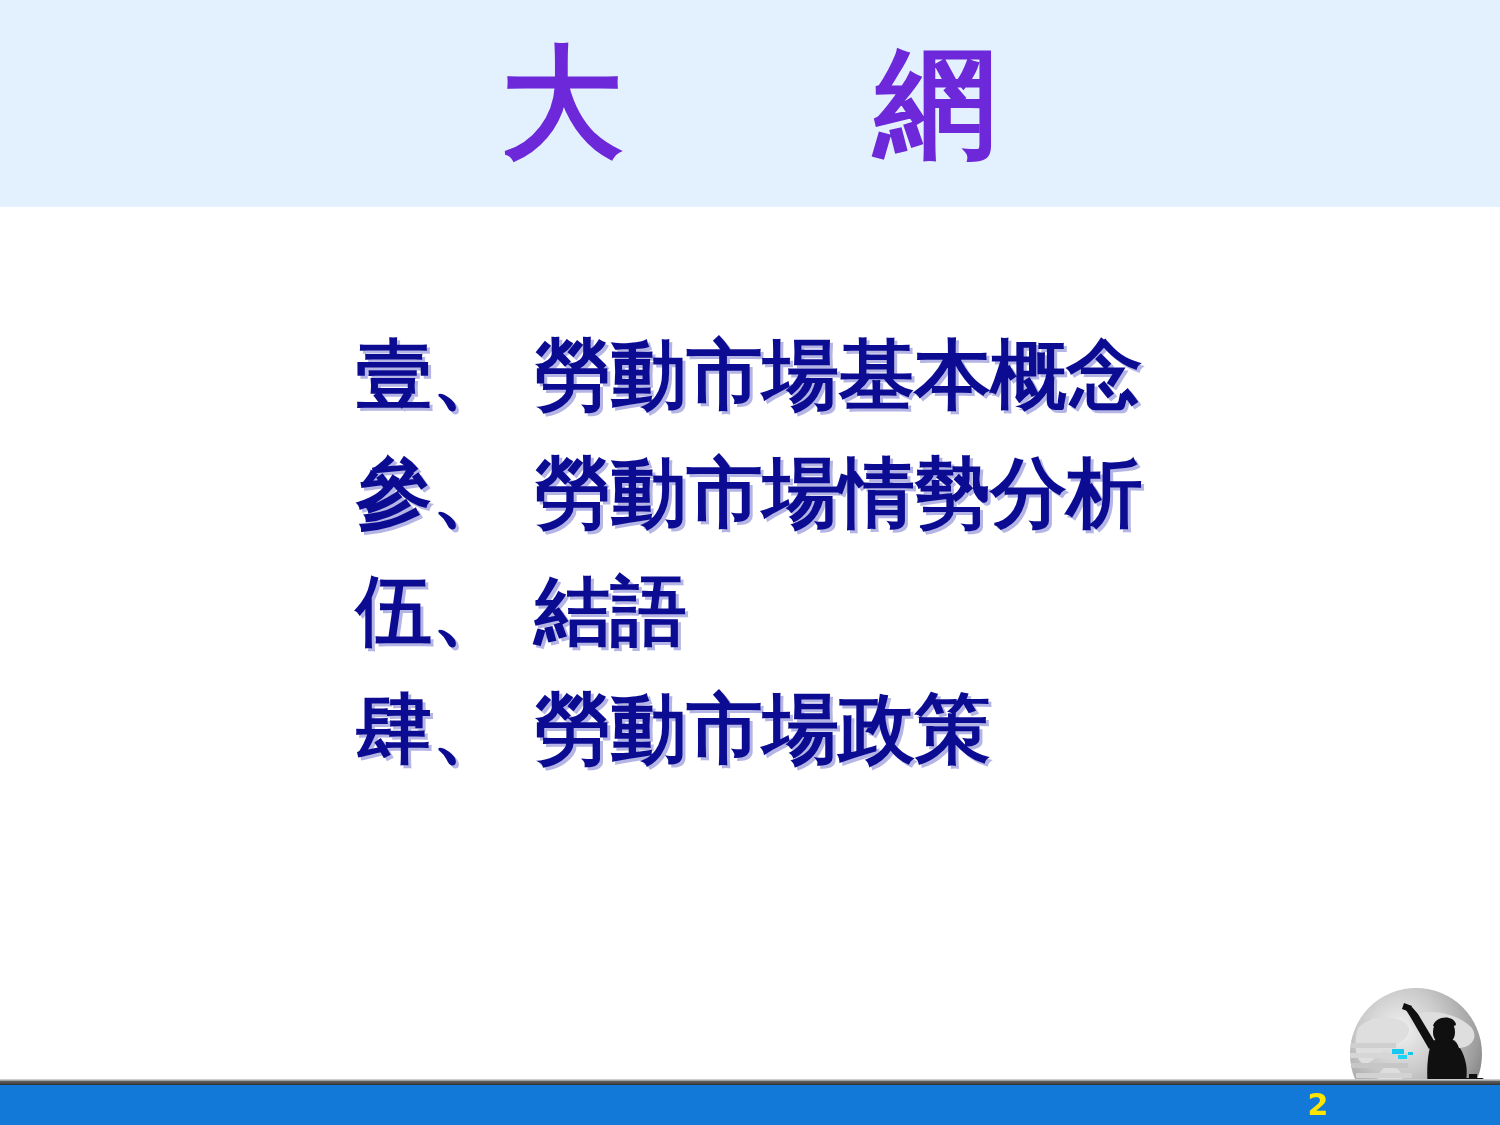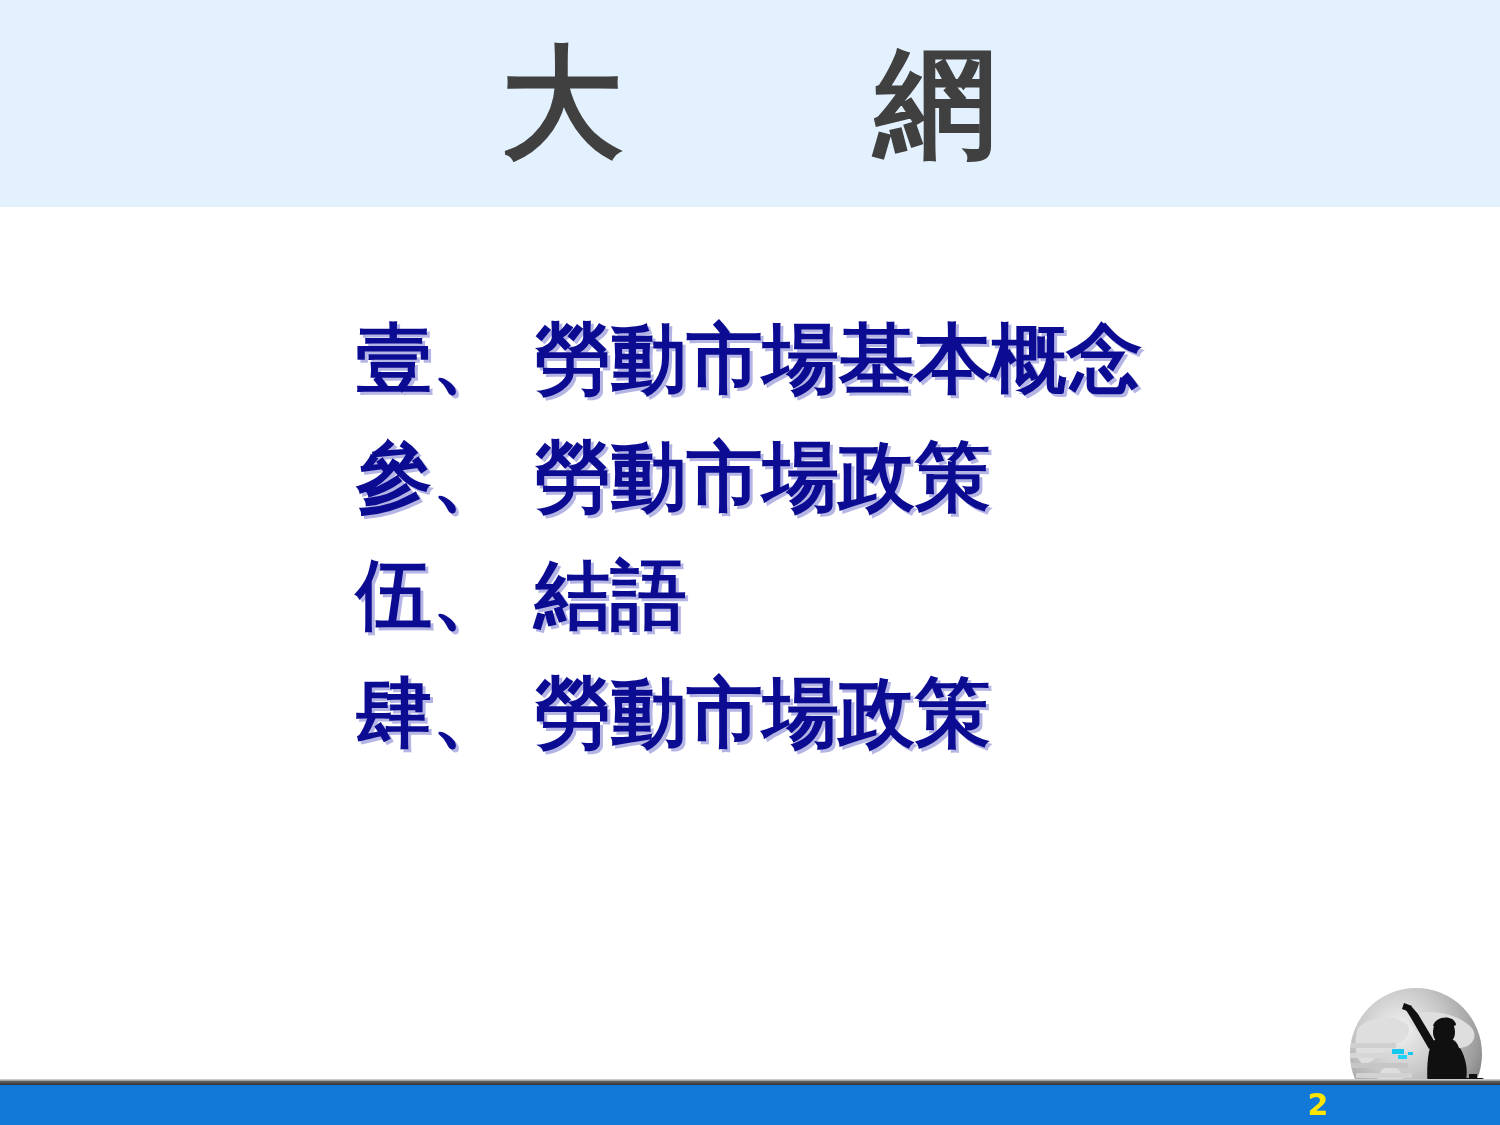--- a/index.html
+++ b/index.html
@@ -34,29 +34,29 @@
     position: absolute;
     left: 0;
     top: 38px;
     width: 1500px;
     text-align: center;
     font-family: "DejaVu Sans", "Liberation Sans", sans-serif;
     font-weight: bold;
     font-size: 122px;
     line-height: 1.08;
     letter-spacing: 0.02em;
-    color: #404040;
+    color: #6d28d9;
     white-space: pre;
   }
 
   
   .outline-list {
     position: absolute;
     left: 356px;
-    top: 300px;
+    top: 316px;
     width: 1000px;
   }
 
   .outline-item {
     font-family: "DejaVu Sans", "Liberation Sans", sans-serif;
     font-weight: bold;
     font-size: 76px;
     line-height: 118px;
     color: #0c0c92;
     white-space: pre;
@@ -112,21 +112,21 @@
 <body>
 
 <div class="slide">
 
   <div class="header-band"></div>
 
   <div class="slide-title">大　　網</div>
 
   <div class="outline-list">
     <div class="outline-item">壹、 勞動市場基本概念</div>
-    <div class="outline-item">參、 勞動市場政策</div>
+    <div class="outline-item">參、 勞動市場情勢分析</div>
     <div class="outline-item">伍、 結語</div>
     <div class="outline-item">肆、 勞動市場政策</div>
   </div>
 
   <div class="globe-logo">
     <svg width="168" height="139" viewBox="0 0 168 139" xmlns="http://www.w3.org/2000/svg">
       <defs>
         <radialGradient id="gsphere" cx="38%" cy="32%" r="78%">
           <stop offset="0%" stop-color="#f2f2f2"></stop>
           <stop offset="42%" stop-color="#c9c9c9"></stop>

